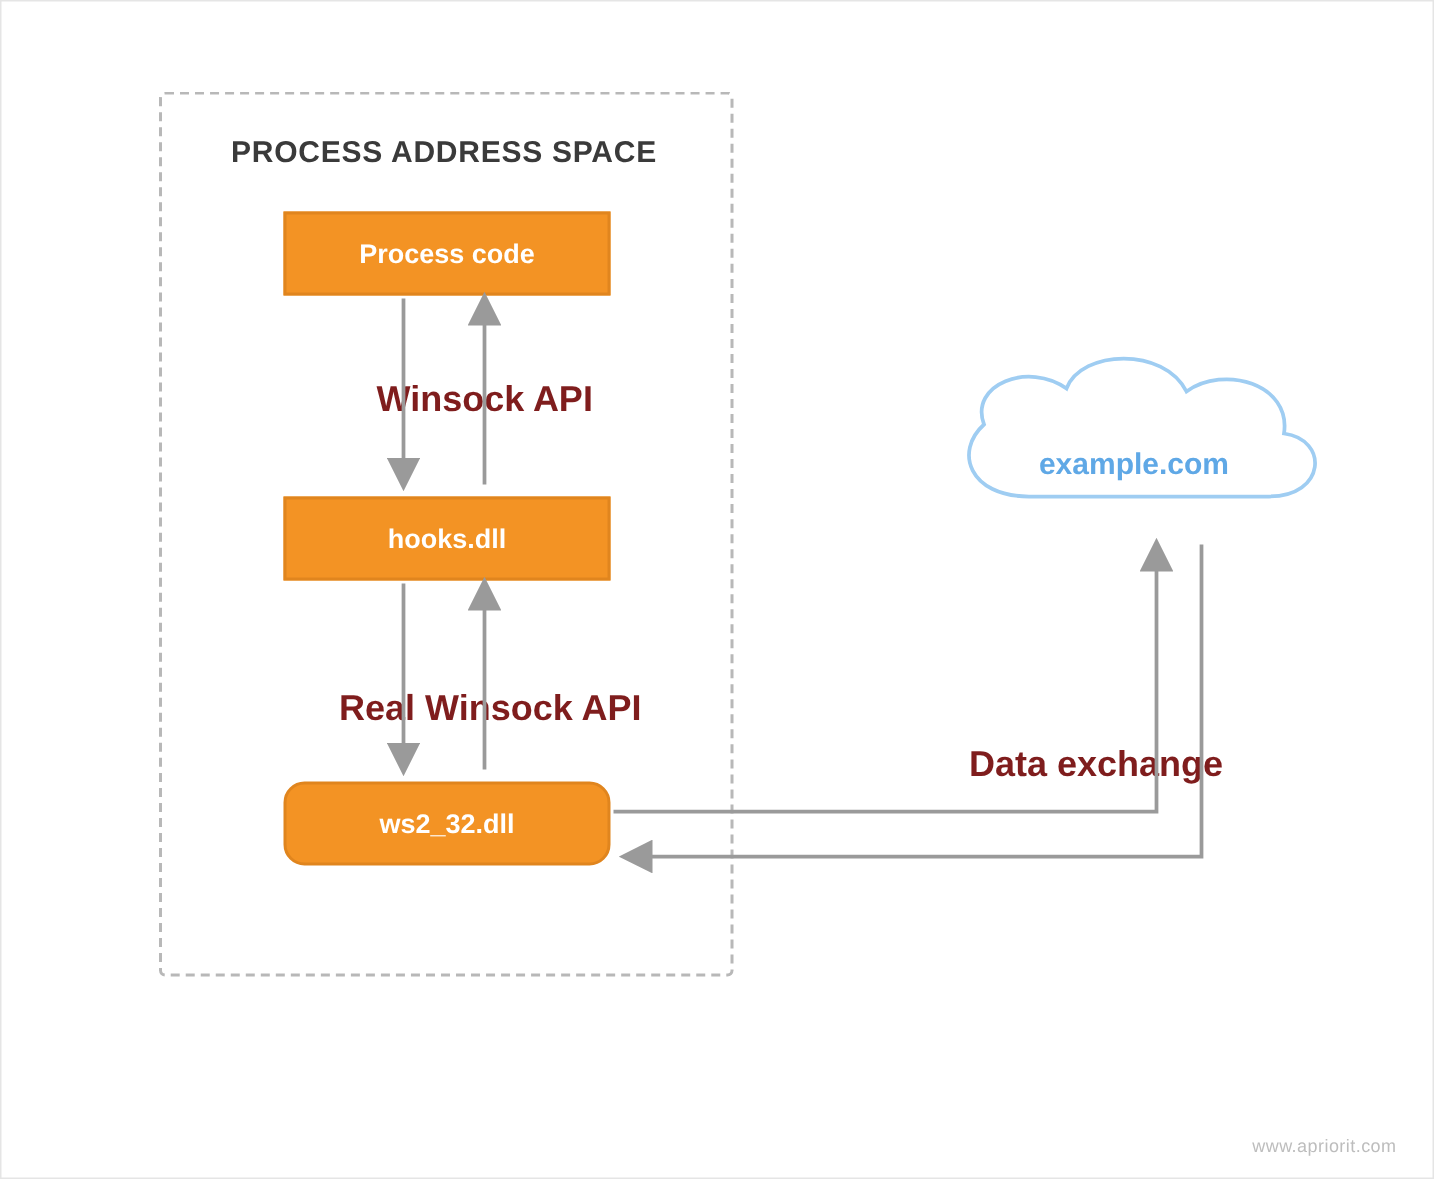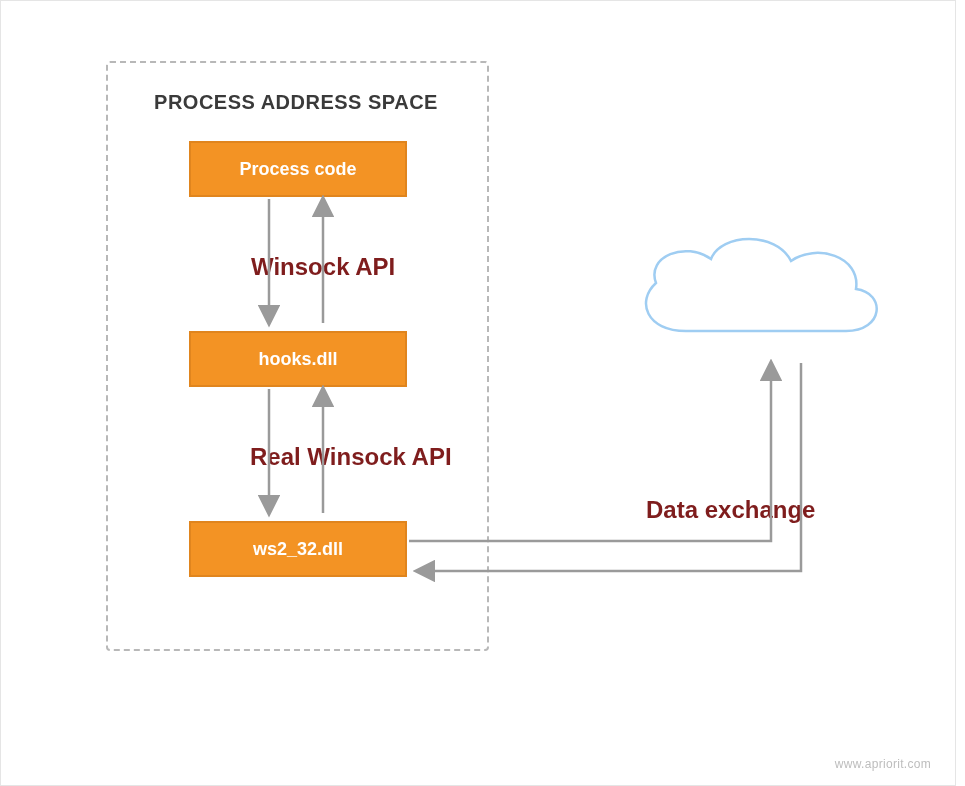--- a/index.html
+++ b/index.html
@@ -56,30 +56,30 @@
     color: #ffffff;
     font-weight: 700;
     font-size: 18px;
     display: flex;
     align-items: center;
     justify-content: center;
     box-sizing: border-box;
   }
   .node.process-code { left: 148px; top: 120px; }
   .node.hooks-dll    { left: 148px; top: 310px; }
-  .node.ws2-dll      { left: 148px; top: 500px; }
+  .node.ws2-dll      { left: 148px; top: 500px; border-radius: 14px; }
   .edge-label {
     position: absolute;
     font-size: 24px;
     font-weight: 600;
     color: #7f1d1d;
     white-space: nowrap;
   }
   .label-winsock      { left: 210px; top: 232px; }
-  .label-real-winsock { left: 185px; top: 422px; margin-left: 24px; }
+  .label-real-winsock { left: 185px; top: 438px; }
   .label-data-exch    { left: 595px; top: 475px; margin-left: 10px; }
   .cloud-wrap {
     position: absolute;
     left: 575px;
     top: 200px;
     width: 280px;
     height: 140px;
   }
   .cloud-label {
     position: absolute;
@@ -144,20 +144,21 @@
     <div class="cloud-wrap">
       <svg width="280" height="140" viewBox="0 0 280 140">
         <path d="M 70 110
                  C 30 110, 20 80, 40 62
                  C 30 35, 70 20, 95 38
                  C 105 12, 160 10, 175 40
                  C 200 22, 245 35, 240 68
                  C 270 72, 268 110, 230 110
                  Z" fill="#ffffff" stroke="#9fcdf2" stroke-width="2.5"></path>
       </svg>
+      <div class="cloud-label">example.com</div>
     </div>
 
   </div>
 
   <svg class="arrows">
     <defs>
       <marker id="arrow" viewBox="0 0 10 10" refX="8" refY="5" markerWidth="9" markerHeight="9" orient="auto-start-reverse">
         <path d="M 0 0 L 10 5 L 0 10 z" fill="#9a9a9a"></path>
       </marker>
     </defs>

